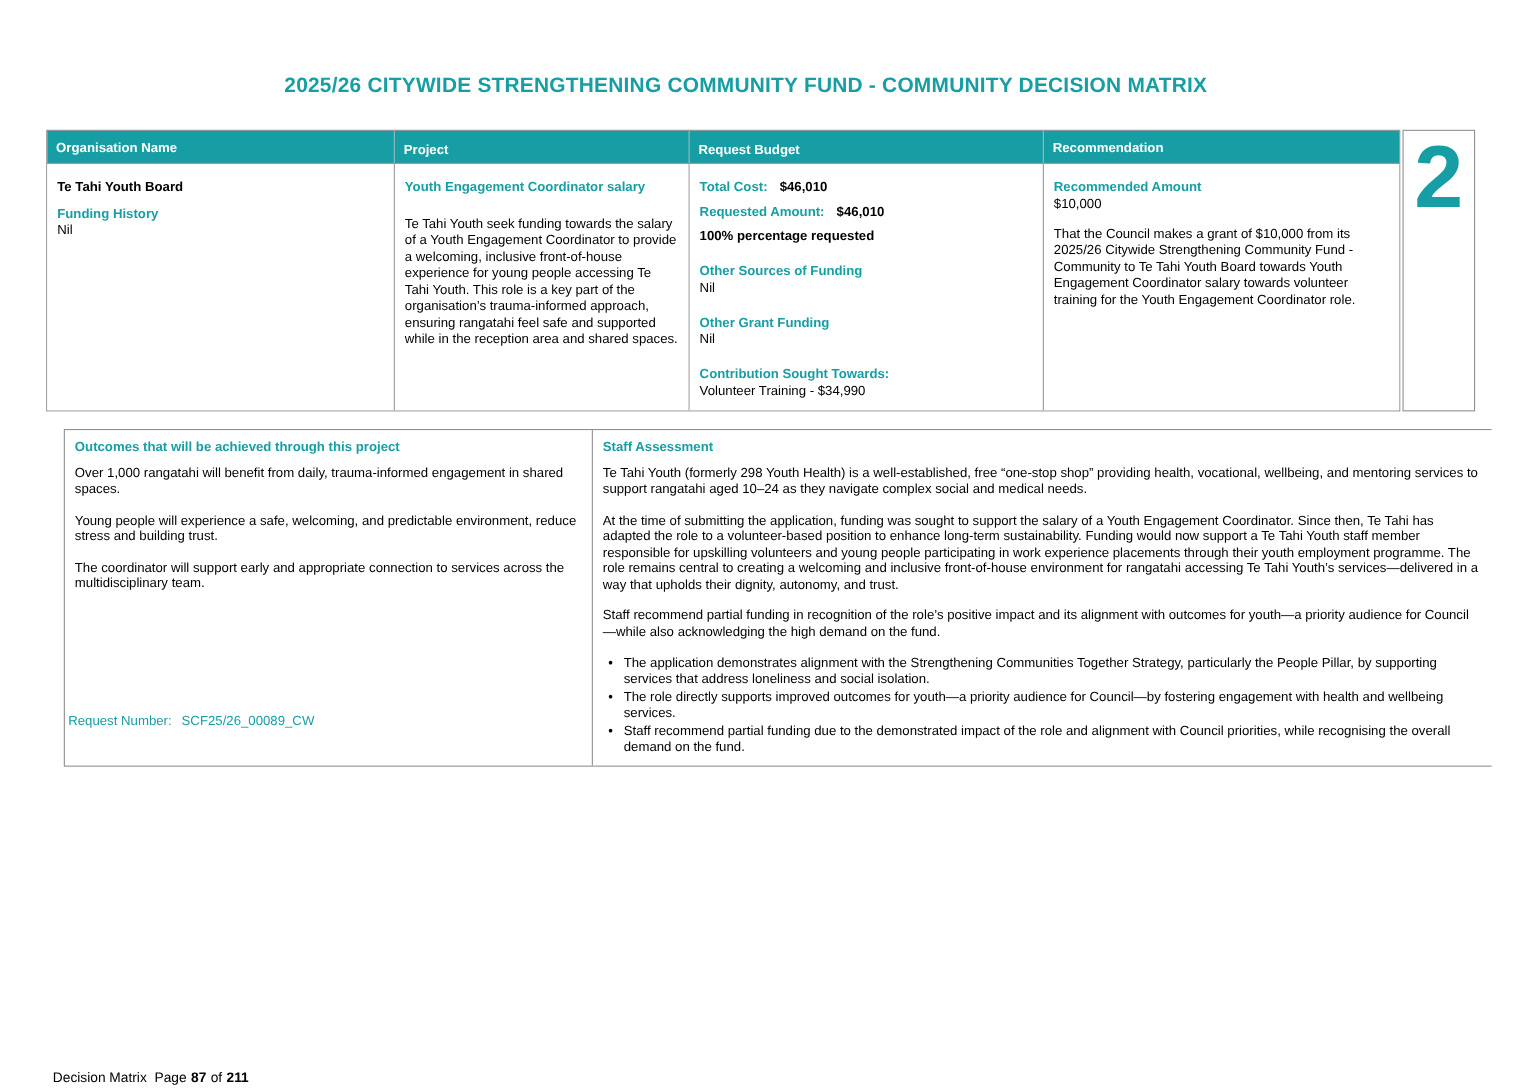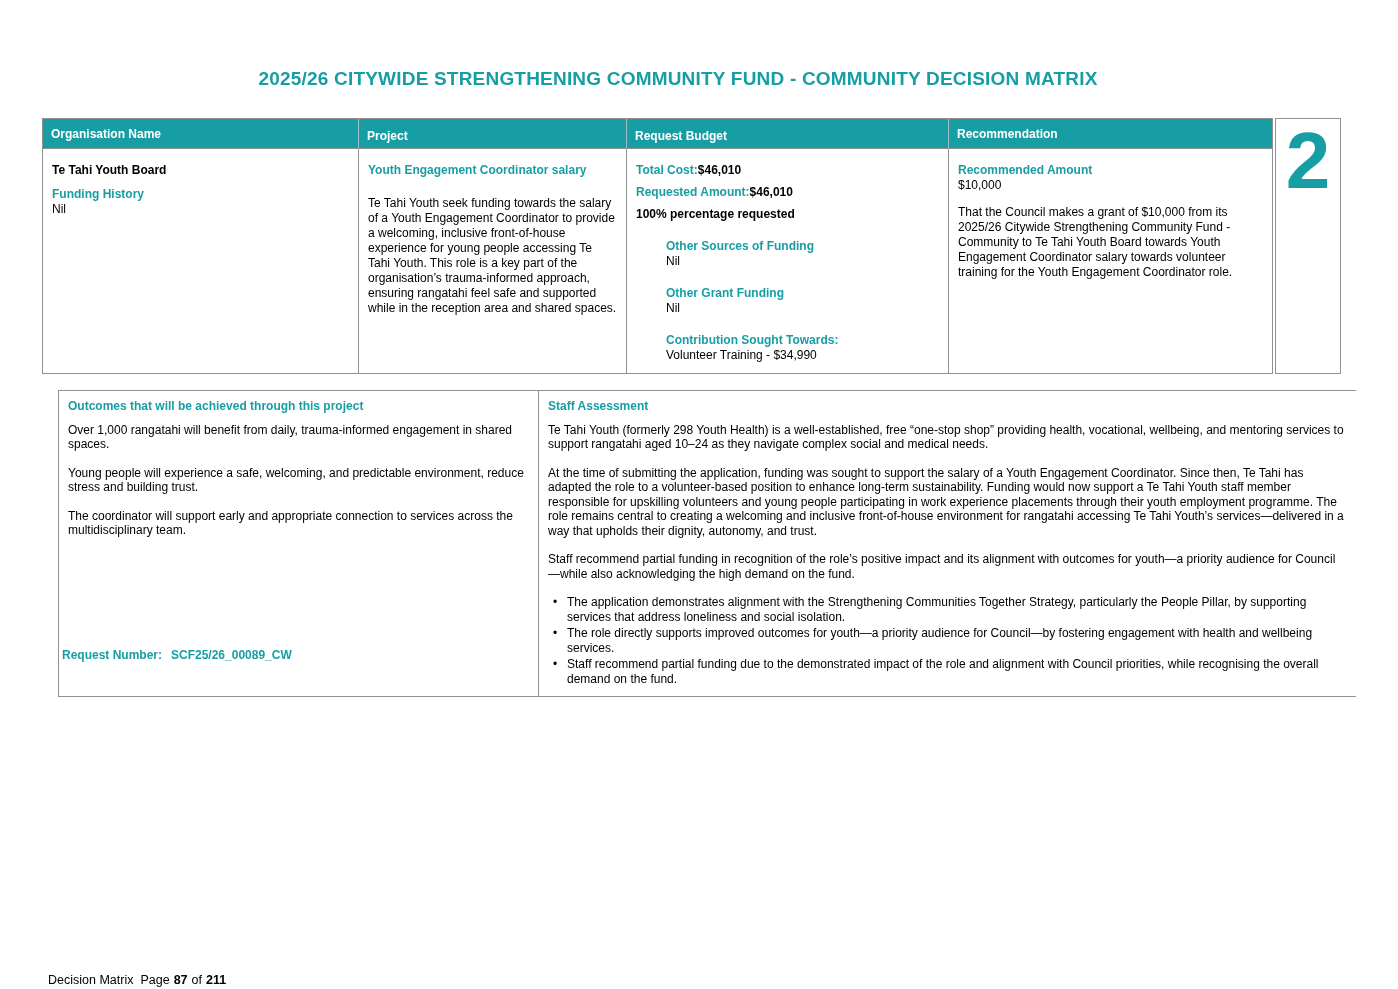--- a/index.html
+++ b/index.html
@@ -44,22 +44,22 @@
     padding:14px 9px 10px 9px;font-size:12px;line-height:15px;
     border-right:1px solid var(--border);background:#fff;
   }
   .td.last{border-right:none;}
   .teal{color:var(--teal);}
   .bold{font-weight:bold;}
   .mt9{margin-top:9px;}
   .mt18{margin-top:18px;}
   .mt12{margin-top:12px;}
   .brow{margin-bottom:7px;}
-  .brow .val{}
-  .bgroup{margin-top:17px;margin-left:30px;}
+  .brow .val{margin-left:11px;}
+  .bgroup{margin-top:17px;}
 
   .score-cell{
     width:66px;margin-left:2px;border:1px solid var(--border);
     background:#fff;text-align:center;flex:0 0 auto;
   }
   .score{
     font-size:80px;font-weight:bold;color:var(--teal);
     line-height:0.95;margin-top:4px;
   }
 
@@ -78,21 +78,21 @@
   ul.bullets{list-style:none;margin:0;padding:0;}
   ul.bullets li{
     position:relative;padding-left:19px;margin-bottom:2px;
   }
   ul.bullets li::before{
     content:"\2022";position:absolute;left:5px;top:0;
   }
 
   .request-number{
     position:absolute;top:648px;left:62px;
-    color:var(--teal);font-weight:bold;font-size:12px;
+    color:var(--teal);font-weight:normal;font-size:12px;
   }
   .request-number .rn-value{margin-left:9px;}
 
   .footer{
     position:absolute;top:973px;left:48px;font-size:12.5px;color:var(--ink);
   }
   .footer span{margin-right:4px;}
   .footer .sp{margin-right:7px;}
   .footer b{margin-right:4px;}
 </style>

